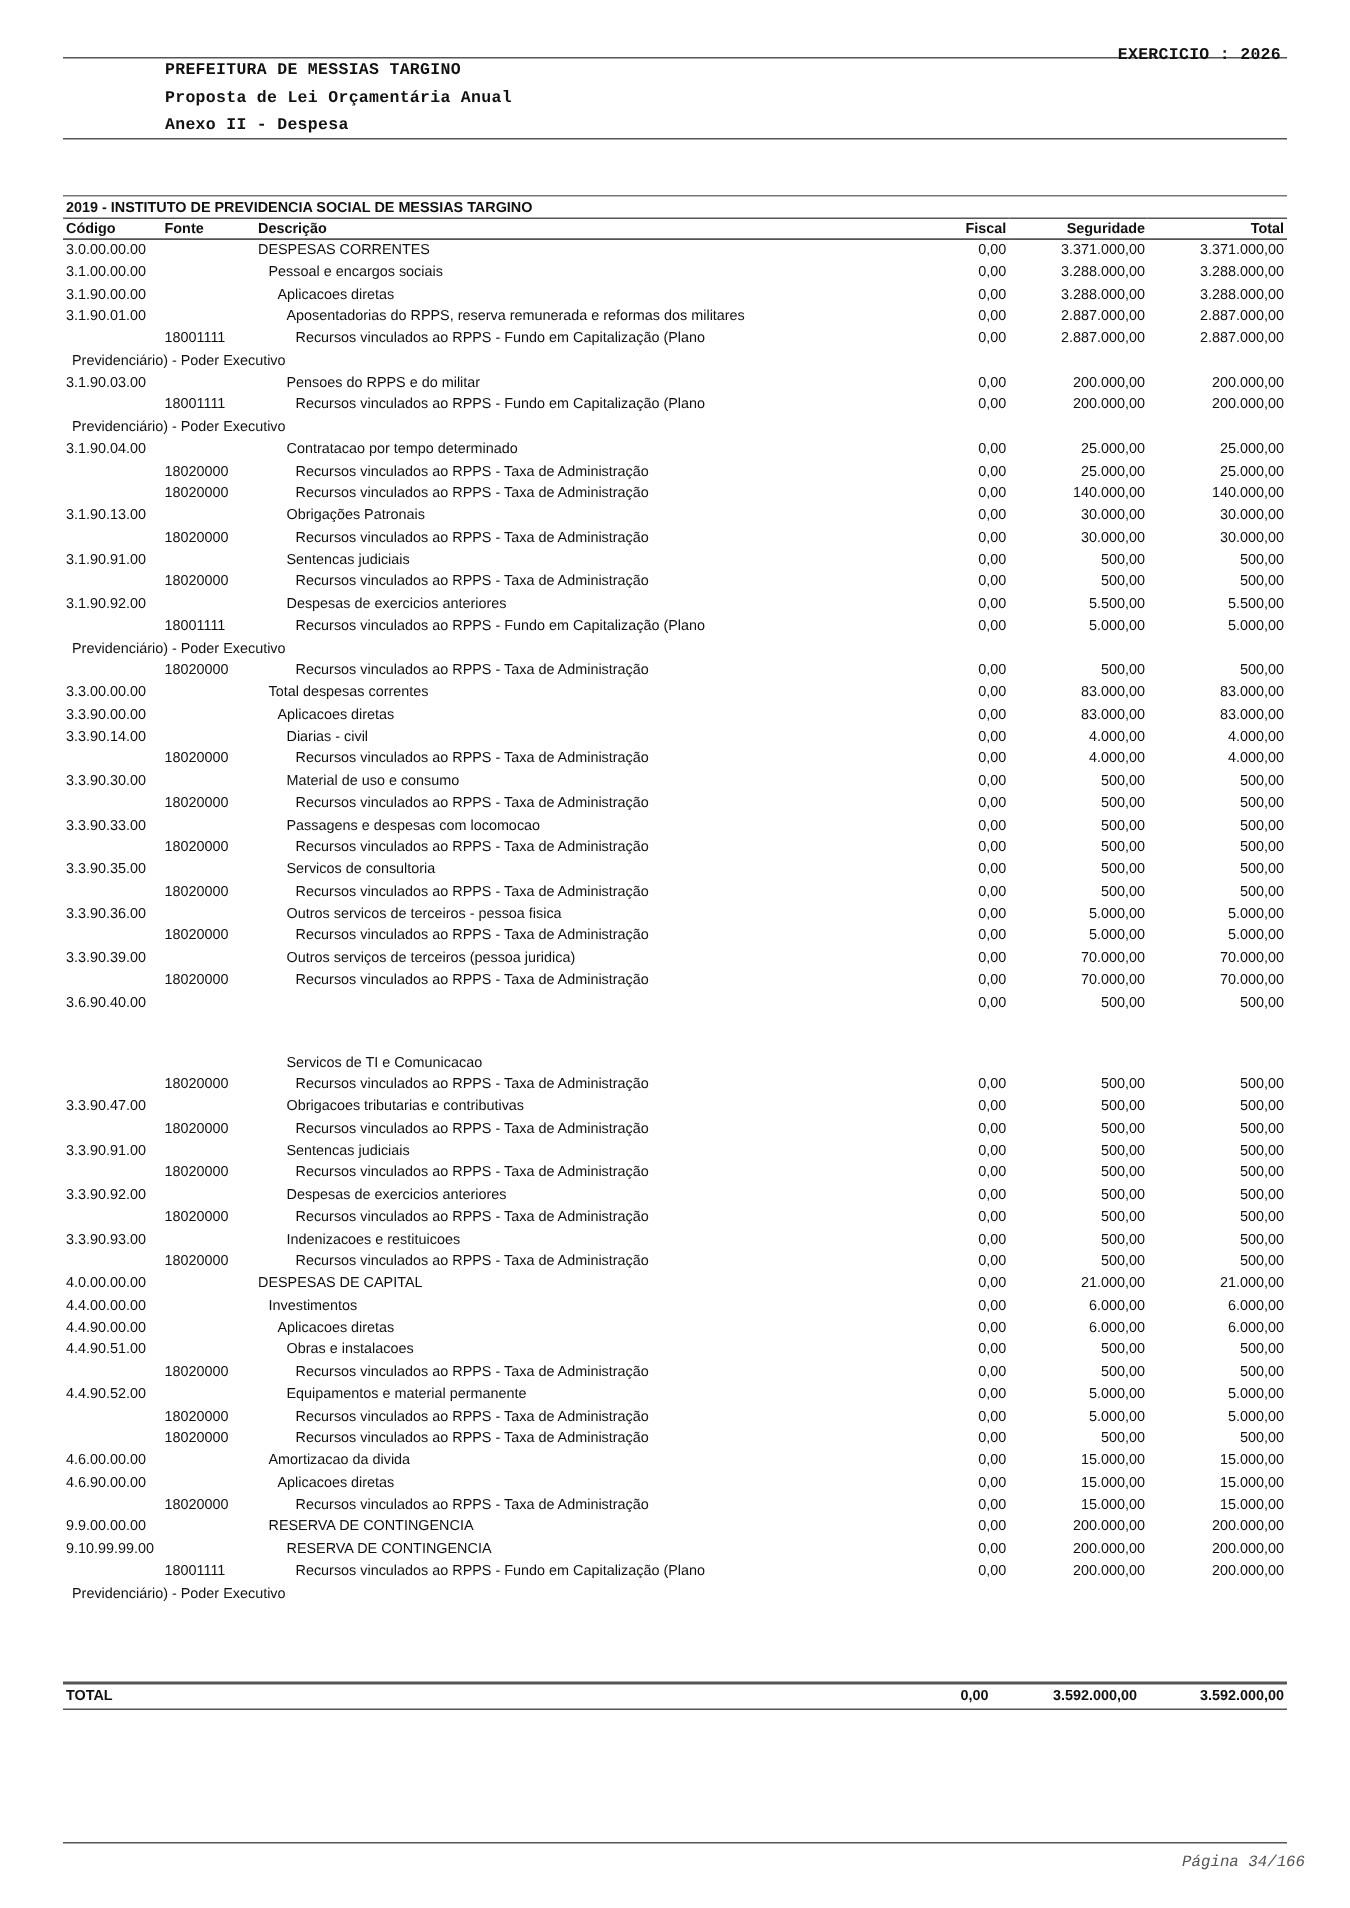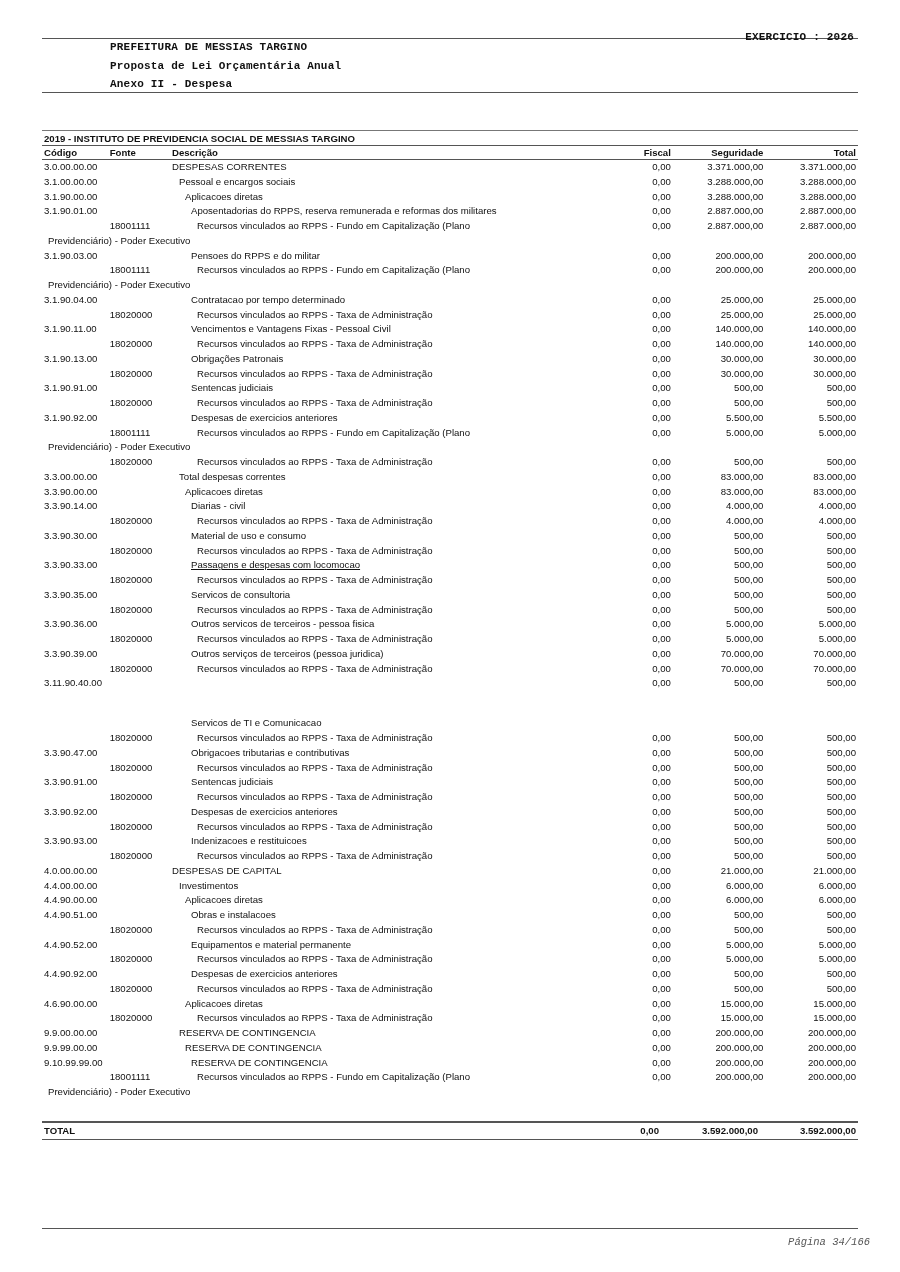--- a/index.html
+++ b/index.html
@@ -147,40 +147,30 @@
         <td class="col-cod"></td>
         <td class="col-fonte fonte">18020000</td>
         <td class="col-desc desc">
           <span class="desc-first" style="padding-left: 25px;">Recursos vinculados ao RPPS - Taxa de Administração</span>
         </td>
         <td class="col-fiscal fiscal">0,00</td>
         <td class="col-seg num">25.000,00</td>
         <td class="col-total num">25.000,00</td>
       </tr>
       <tr>
-        <td class="col-cod">3.1.90.11.00</td>
-        <td class="col-fonte fonte"></td>
-        <td class="col-desc desc">
-          <span class="desc-first" style="padding-left: 19px;">Vencimentos e Vantagens Fixas - Pessoal Civil</span>
+        <td class="col-cod"></td>
+        <td class="col-fonte fonte">18020000</td>
+        <td class="col-desc desc">
+          <span class="desc-first" style="padding-left: 25px;">Recursos vinculados ao RPPS - Taxa de Administração</span>
         </td>
         <td class="col-fiscal fiscal">0,00</td>
         <td class="col-seg num">140.000,00</td>
         <td class="col-total num">140.000,00</td>
       </tr>
       <tr>
-        <td class="col-cod"></td>
-        <td class="col-fonte fonte">18020000</td>
-        <td class="col-desc desc">
-          <span class="desc-first" style="padding-left: 25px;">Recursos vinculados ao RPPS - Taxa de Administração</span>
-        </td>
-        <td class="col-fiscal fiscal">0,00</td>
-        <td class="col-seg num">140.000,00</td>
-        <td class="col-total num">140.000,00</td>
-      </tr>
-      <tr>
         <td class="col-cod">3.1.90.13.00</td>
         <td class="col-fonte fonte"></td>
         <td class="col-desc desc">
           <span class="desc-first" style="padding-left: 19px;">Obrigações Patronais</span>
         </td>
         <td class="col-fiscal fiscal">0,00</td>
         <td class="col-seg num">30.000,00</td>
         <td class="col-total num">30.000,00</td>
       </tr>
       <tr>
@@ -301,21 +291,21 @@
           <span class="desc-first" style="padding-left: 25px;">Recursos vinculados ao RPPS - Taxa de Administração</span>
         </td>
         <td class="col-fiscal fiscal">0,00</td>
         <td class="col-seg num">500,00</td>
         <td class="col-total num">500,00</td>
       </tr>
       <tr>
         <td class="col-cod">3.3.90.33.00</td>
         <td class="col-fonte fonte"></td>
         <td class="col-desc desc">
-          <span class="desc-first" style="padding-left: 19px; text-decoration: underline;">Passagens e despesas com locomocao</span>
+          <span class="desc-first" style="padding-left: 19px;">Passagens e despesas com locomocao</span>
         </td>
         <td class="col-fiscal fiscal">0,00</td>
         <td class="col-seg num">500,00</td>
         <td class="col-total num">500,00</td>
       </tr>
       <tr>
         <td class="col-cod"></td>
         <td class="col-fonte fonte">18020000</td>
         <td class="col-desc desc">
           <span class="desc-first" style="padding-left: 25px;">Recursos vinculados ao RPPS - Taxa de Administração</span>
@@ -378,21 +368,21 @@
         <td class="col-cod"></td>
         <td class="col-fonte fonte">18020000</td>
         <td class="col-desc desc">
           <span class="desc-first" style="padding-left: 25px;">Recursos vinculados ao RPPS - Taxa de Administração</span>
         </td>
         <td class="col-fiscal fiscal">0,00</td>
         <td class="col-seg num">70.000,00</td>
         <td class="col-total num">70.000,00</td>
       </tr>
       <tr>
-        <td class="col-cod">3.11.90.40.00</td>
+        <td class="col-cod">3.6.90.40.00</td>
         <td class="col-fonte fonte"></td>
         <td class="col-desc desc">
           <span class="desc-first" style="padding-left: 19px; margin-top: 40px;">Servicos de TI e Comunicacao</span>
         </td>
         <td class="col-fiscal fiscal">0,00</td>
         <td class="col-seg num">500,00</td>
         <td class="col-total num">500,00</td>
       </tr>
       <tr>
         <td class="col-cod"></td>
@@ -548,74 +538,64 @@
         <td class="col-cod"></td>
         <td class="col-fonte fonte">18020000</td>
         <td class="col-desc desc">
           <span class="desc-first" style="padding-left: 25px;">Recursos vinculados ao RPPS - Taxa de Administração</span>
         </td>
         <td class="col-fiscal fiscal">0,00</td>
         <td class="col-seg num">5.000,00</td>
         <td class="col-total num">5.000,00</td>
       </tr>
       <tr>
-        <td class="col-cod">4.4.90.92.00</td>
-        <td class="col-fonte fonte"></td>
-        <td class="col-desc desc">
-          <span class="desc-first" style="padding-left: 19px;">Despesas de exercicios anteriores</span>
-        </td>
-        <td class="col-fiscal fiscal">0,00</td>
-        <td class="col-seg num">500,00</td>
-        <td class="col-total num">500,00</td>
-      </tr>
-      <tr>
-        <td class="col-cod"></td>
-        <td class="col-fonte fonte">18020000</td>
-        <td class="col-desc desc">
-          <span class="desc-first" style="padding-left: 25px;">Recursos vinculados ao RPPS - Taxa de Administração</span>
-        </td>
-        <td class="col-fiscal fiscal">0,00</td>
-        <td class="col-seg num">500,00</td>
-        <td class="col-total num">500,00</td>
-      </tr>
-      <tr>
-        <td class="col-cod">4.6.90.00.00</td>
-        <td class="col-fonte fonte"></td>
-        <td class="col-desc desc">
-          <span class="desc-first" style="padding-left: 13px;">Aplicacoes diretas</span>
+        <td class="col-cod"></td>
+        <td class="col-fonte fonte">18020000</td>
+        <td class="col-desc desc">
+          <span class="desc-first" style="padding-left: 25px;">Recursos vinculados ao RPPS - Taxa de Administração</span>
+        </td>
+        <td class="col-fiscal fiscal">0,00</td>
+        <td class="col-seg num">500,00</td>
+        <td class="col-total num">500,00</td>
+      </tr>
+      <tr>
+        <td class="col-cod">4.6.00.00.00</td>
+        <td class="col-fonte fonte"></td>
+        <td class="col-desc desc">
+          <span class="desc-first" style="padding-left: 7px;">Amortizacao da divida</span>
         </td>
         <td class="col-fiscal fiscal">0,00</td>
         <td class="col-seg num">15.000,00</td>
         <td class="col-total num">15.000,00</td>
       </tr>
       <tr>
-        <td class="col-cod"></td>
-        <td class="col-fonte fonte">18020000</td>
-        <td class="col-desc desc">
-          <span class="desc-first" style="padding-left: 25px;">Recursos vinculados ao RPPS - Taxa de Administração</span>
+        <td class="col-cod">4.6.90.00.00</td>
+        <td class="col-fonte fonte"></td>
+        <td class="col-desc desc">
+          <span class="desc-first" style="padding-left: 13px;">Aplicacoes diretas</span>
         </td>
         <td class="col-fiscal fiscal">0,00</td>
         <td class="col-seg num">15.000,00</td>
         <td class="col-total num">15.000,00</td>
       </tr>
       <tr>
+        <td class="col-cod"></td>
+        <td class="col-fonte fonte">18020000</td>
+        <td class="col-desc desc">
+          <span class="desc-first" style="padding-left: 25px;">Recursos vinculados ao RPPS - Taxa de Administração</span>
+        </td>
+        <td class="col-fiscal fiscal">0,00</td>
+        <td class="col-seg num">15.000,00</td>
+        <td class="col-total num">15.000,00</td>
+      </tr>
+      <tr>
         <td class="col-cod">9.9.00.00.00</td>
         <td class="col-fonte fonte"></td>
         <td class="col-desc desc">
           <span class="desc-first" style="padding-left: 7px;">RESERVA DE CONTINGENCIA</span>
-        </td>
-        <td class="col-fiscal fiscal">0,00</td>
-        <td class="col-seg num">200.000,00</td>
-        <td class="col-total num">200.000,00</td>
-      </tr>
-      <tr>
-        <td class="col-cod">9.9.99.00.00</td>
-        <td class="col-fonte fonte"></td>
-        <td class="col-desc desc">
-          <span class="desc-first" style="padding-left: 13px;">RESERVA DE CONTINGENCIA</span>
         </td>
         <td class="col-fiscal fiscal">0,00</td>
         <td class="col-seg num">200.000,00</td>
         <td class="col-total num">200.000,00</td>
       </tr>
       <tr>
         <td class="col-cod">9.10.99.99.00</td>
         <td class="col-fonte fonte"></td>
         <td class="col-desc desc">
           <span class="desc-first" style="padding-left: 19px;">RESERVA DE CONTINGENCIA</span>

